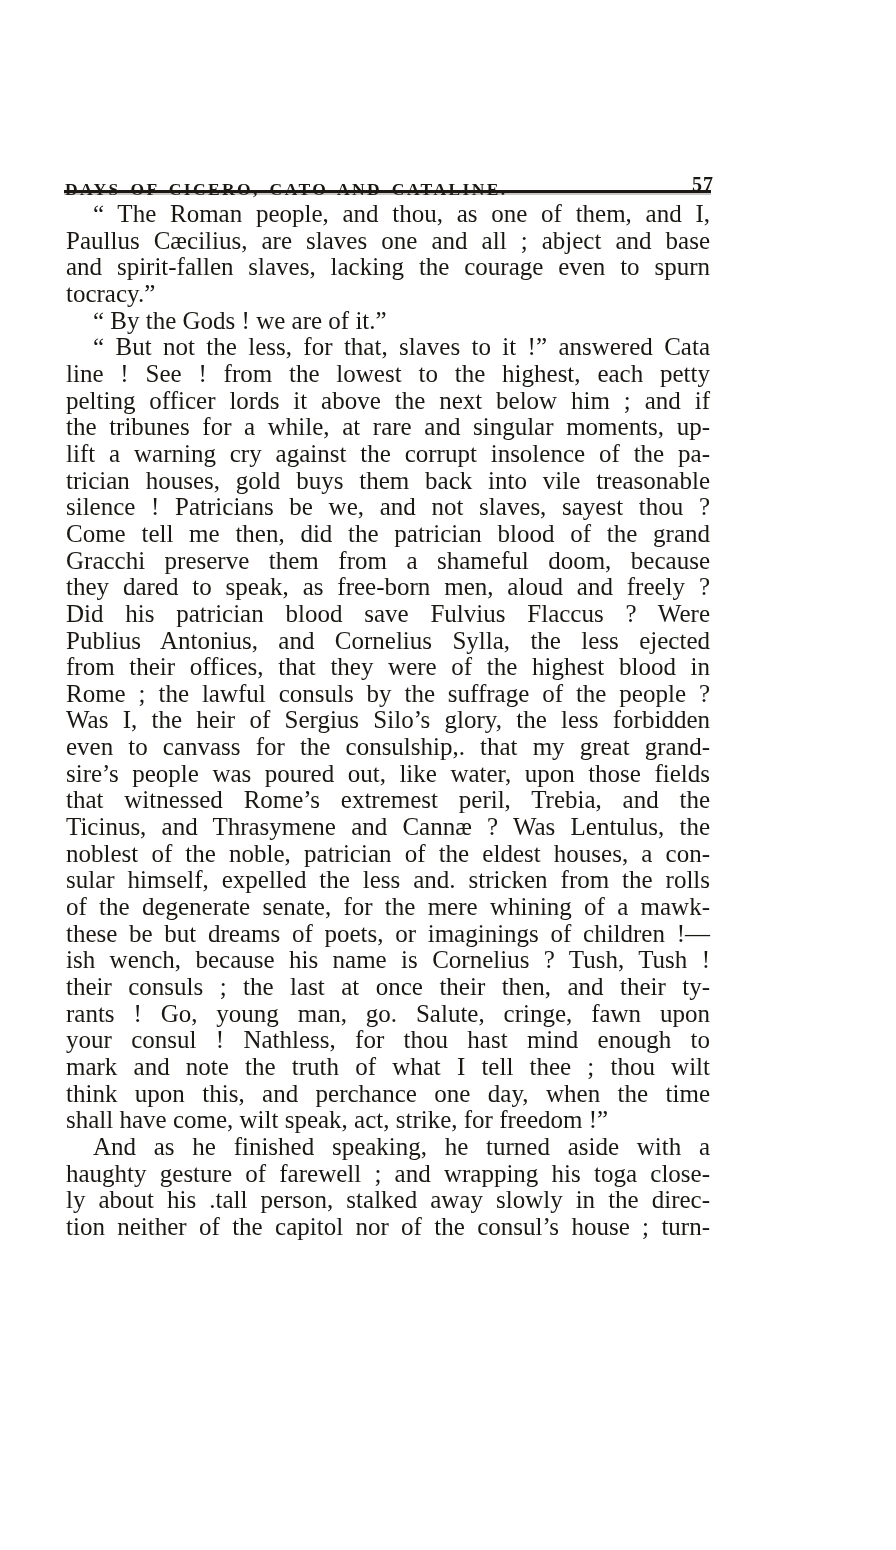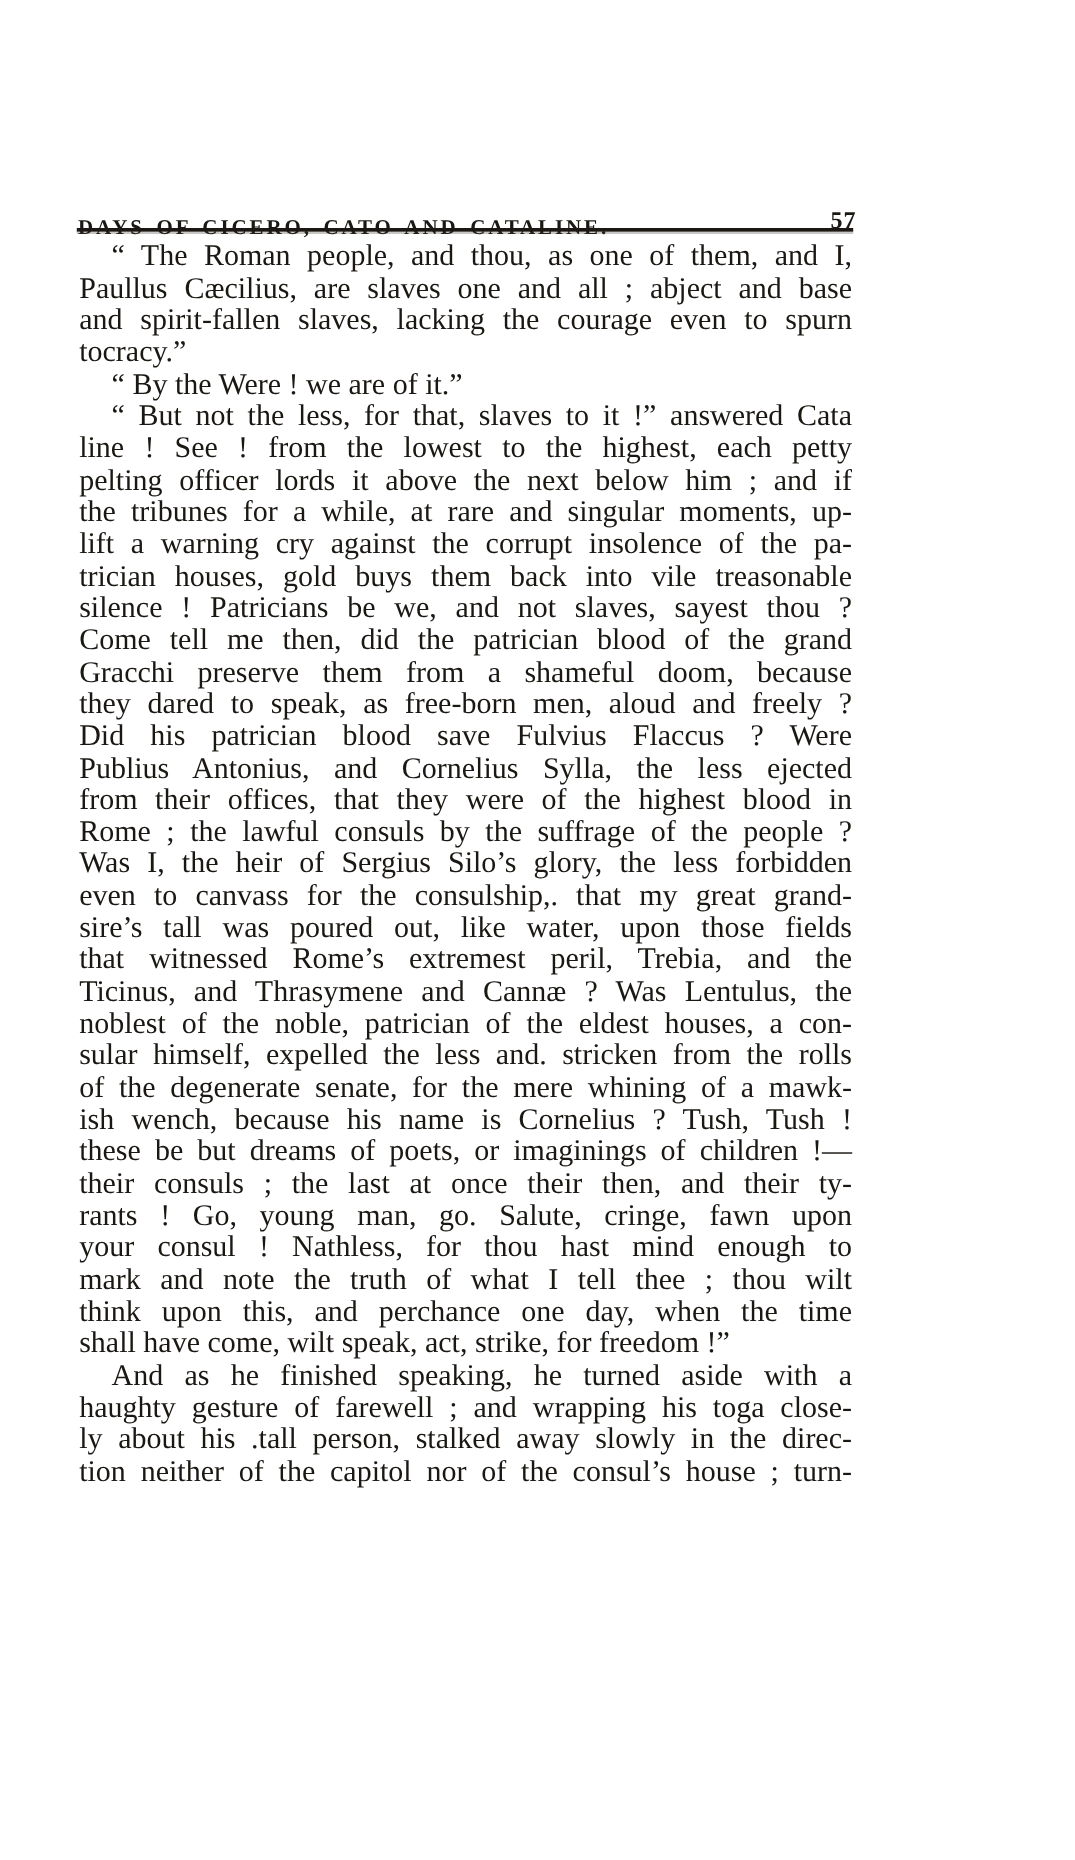--- a/index.html
+++ b/index.html
@@ -73,45 +73,45 @@
   <div class="running-head">
     <span class="head-title">DAYS OF CICERO, CATO AND CATALINE.</span>
     <span class="folio">57</span>
   </div>
   <div class="head-rule"></div>
   <div class="body-text">
       <div class="line indent">“ The Roman people, and thou, as one of them, and I,</div>
       <div class="line">Paullus Cæcilius, are slaves one and all ; abject and base</div>
       <div class="line">and spirit-fallen slaves, lacking the courage even to spurn</div>
       <div class="line end">tocracy.”</div>
-      <div class="line indent end">“ By the Were !  we are of it.”</div>
+      <div class="line indent end">“ By the Gods !  we are of it.”</div>
       <div class="line indent">“ But not the less, for that, slaves to it !” answered Cata</div>
       <div class="line">line !   See ! from the lowest to the highest, each petty</div>
       <div class="line">pelting officer lords it above the next below him ;  and if</div>
       <div class="line">the tribunes for a while, at rare and singular moments, up-</div>
       <div class="line">lift a warning  cry against the corrupt insolence of  the pa-</div>
       <div class="line">trician houses, gold buys them back into vile treasonable</div>
       <div class="line">silence !   Patricians be we, and not slaves, sayest thou ?</div>
       <div class="line">Come tell me then, did the patrician blood of the grand</div>
       <div class="line">Gracchi preserve them from a shameful doom, because</div>
       <div class="line">they dared to speak, as free-born men, aloud and freely ?</div>
       <div class="line">Did his patrician blood save Fulvius Flaccus ?   Were</div>
       <div class="line">Publius Antonius, and Cornelius Sylla, the less ejected</div>
       <div class="line">from their offices, that they were of the highest blood in</div>
       <div class="line">Rome ; the lawful consuls by the suffrage of the people ?</div>
       <div class="line">Was I, the heir of Sergius Silo’s glory, the less forbidden</div>
       <div class="line">even to canvass for the consulship,. that my great grand-</div>
-      <div class="line">sire’s tall was poured out, like water, upon those fields</div>
+      <div class="line">sire’s people was poured out, like water, upon those fields</div>
       <div class="line">that witnessed Rome’s extremest peril, Trebia, and the</div>
       <div class="line">Ticinus, and Thrasymene and Cannæ ?  Was Lentulus, the</div>
       <div class="line">noblest of the noble, patrician of the eldest houses, a con-</div>
       <div class="line">sular himself, expelled the less and. stricken from the rolls</div>
       <div class="line">of the degenerate senate, for the mere whining of a mawk-</div>
+      <div class="line">these be but dreams of poets, or imaginings of children !—</div>
       <div class="line">ish wench, because his name is Cornelius ?   Tush, Tush !</div>
-      <div class="line">these be but dreams of poets, or imaginings of children !—</div>
       <div class="line">their consuls ;  the last at once their then, and their ty-</div>
       <div class="line">rants !   Go, young man, go.  Salute, cringe, fawn upon</div>
       <div class="line">your consul !   Nathless, for thou hast mind enough to</div>
       <div class="line">mark and note the truth of what I tell thee ;  thou wilt</div>
       <div class="line">think upon this, and perchance one day, when the time</div>
       <div class="line end">shall have come, wilt speak, act, strike, for freedom !”</div>
       <div class="line indent">And as he finished speaking, he turned aside with a</div>
       <div class="line">haughty gesture of farewell ; and wrapping his toga close-</div>
       <div class="line">ly about his .tall person, stalked away slowly in the direc-</div>
       <div class="line">tion neither of the capitol nor of the consul’s house ; turn-</div>

